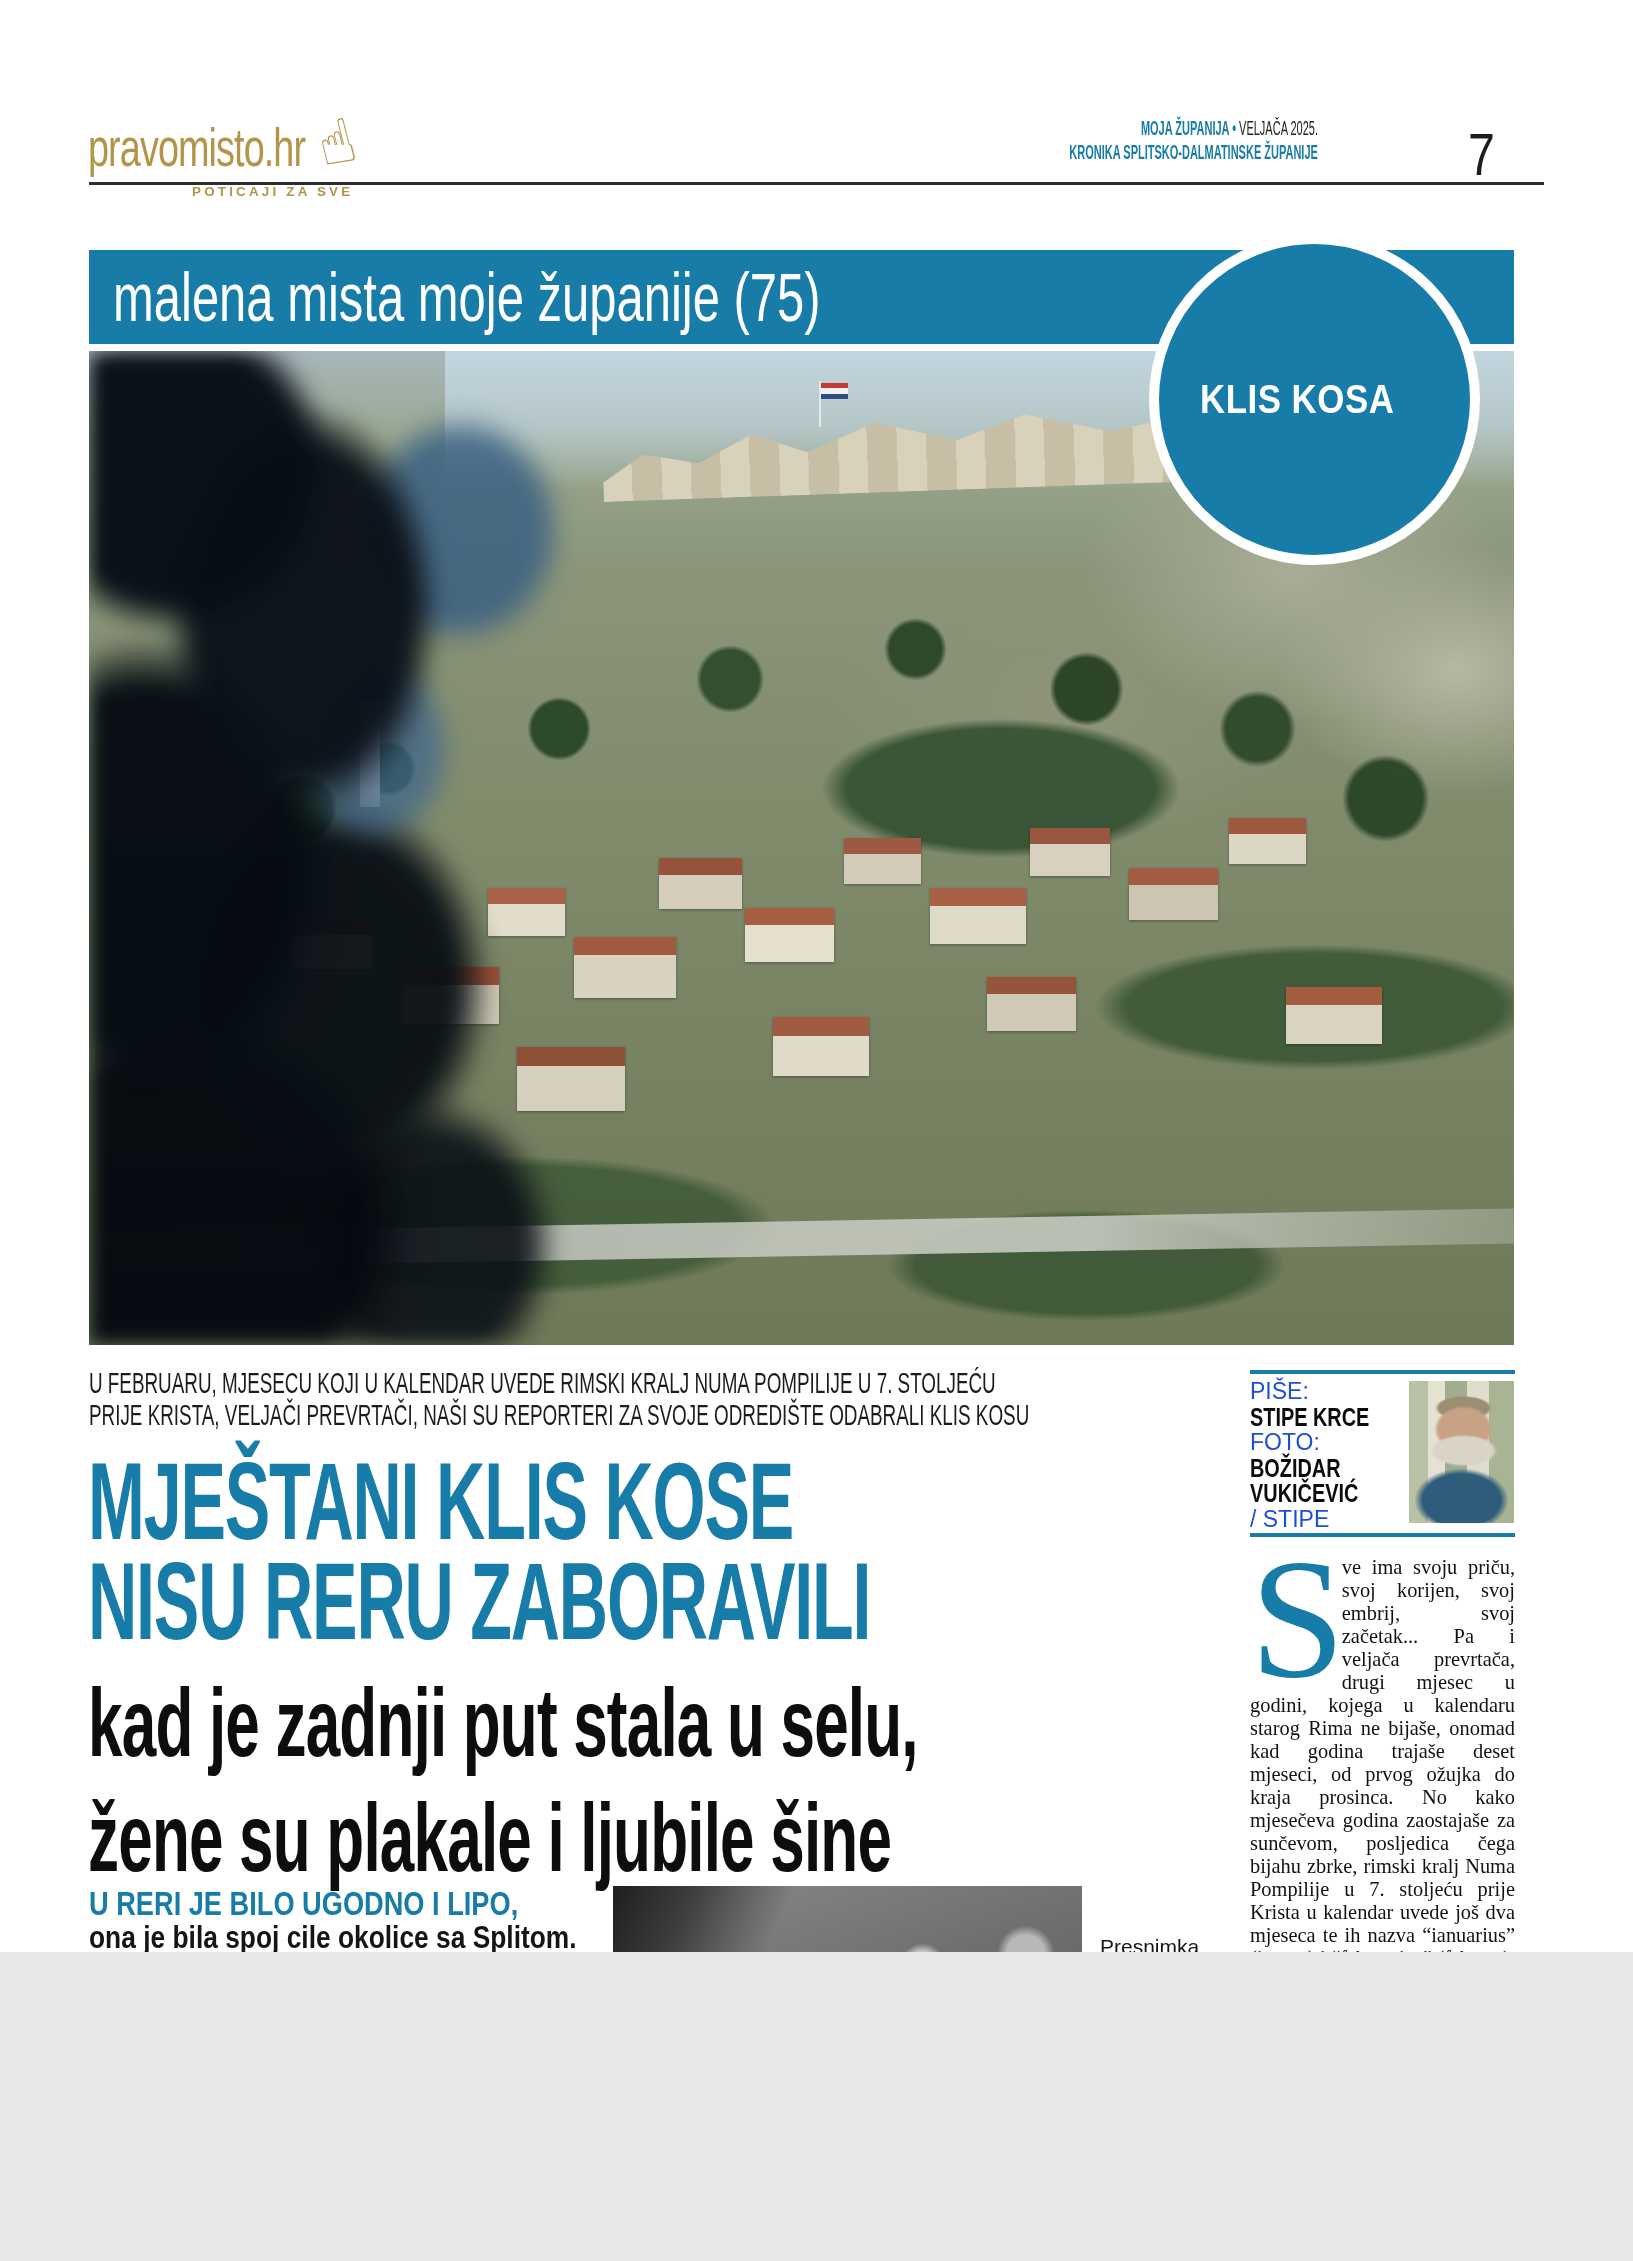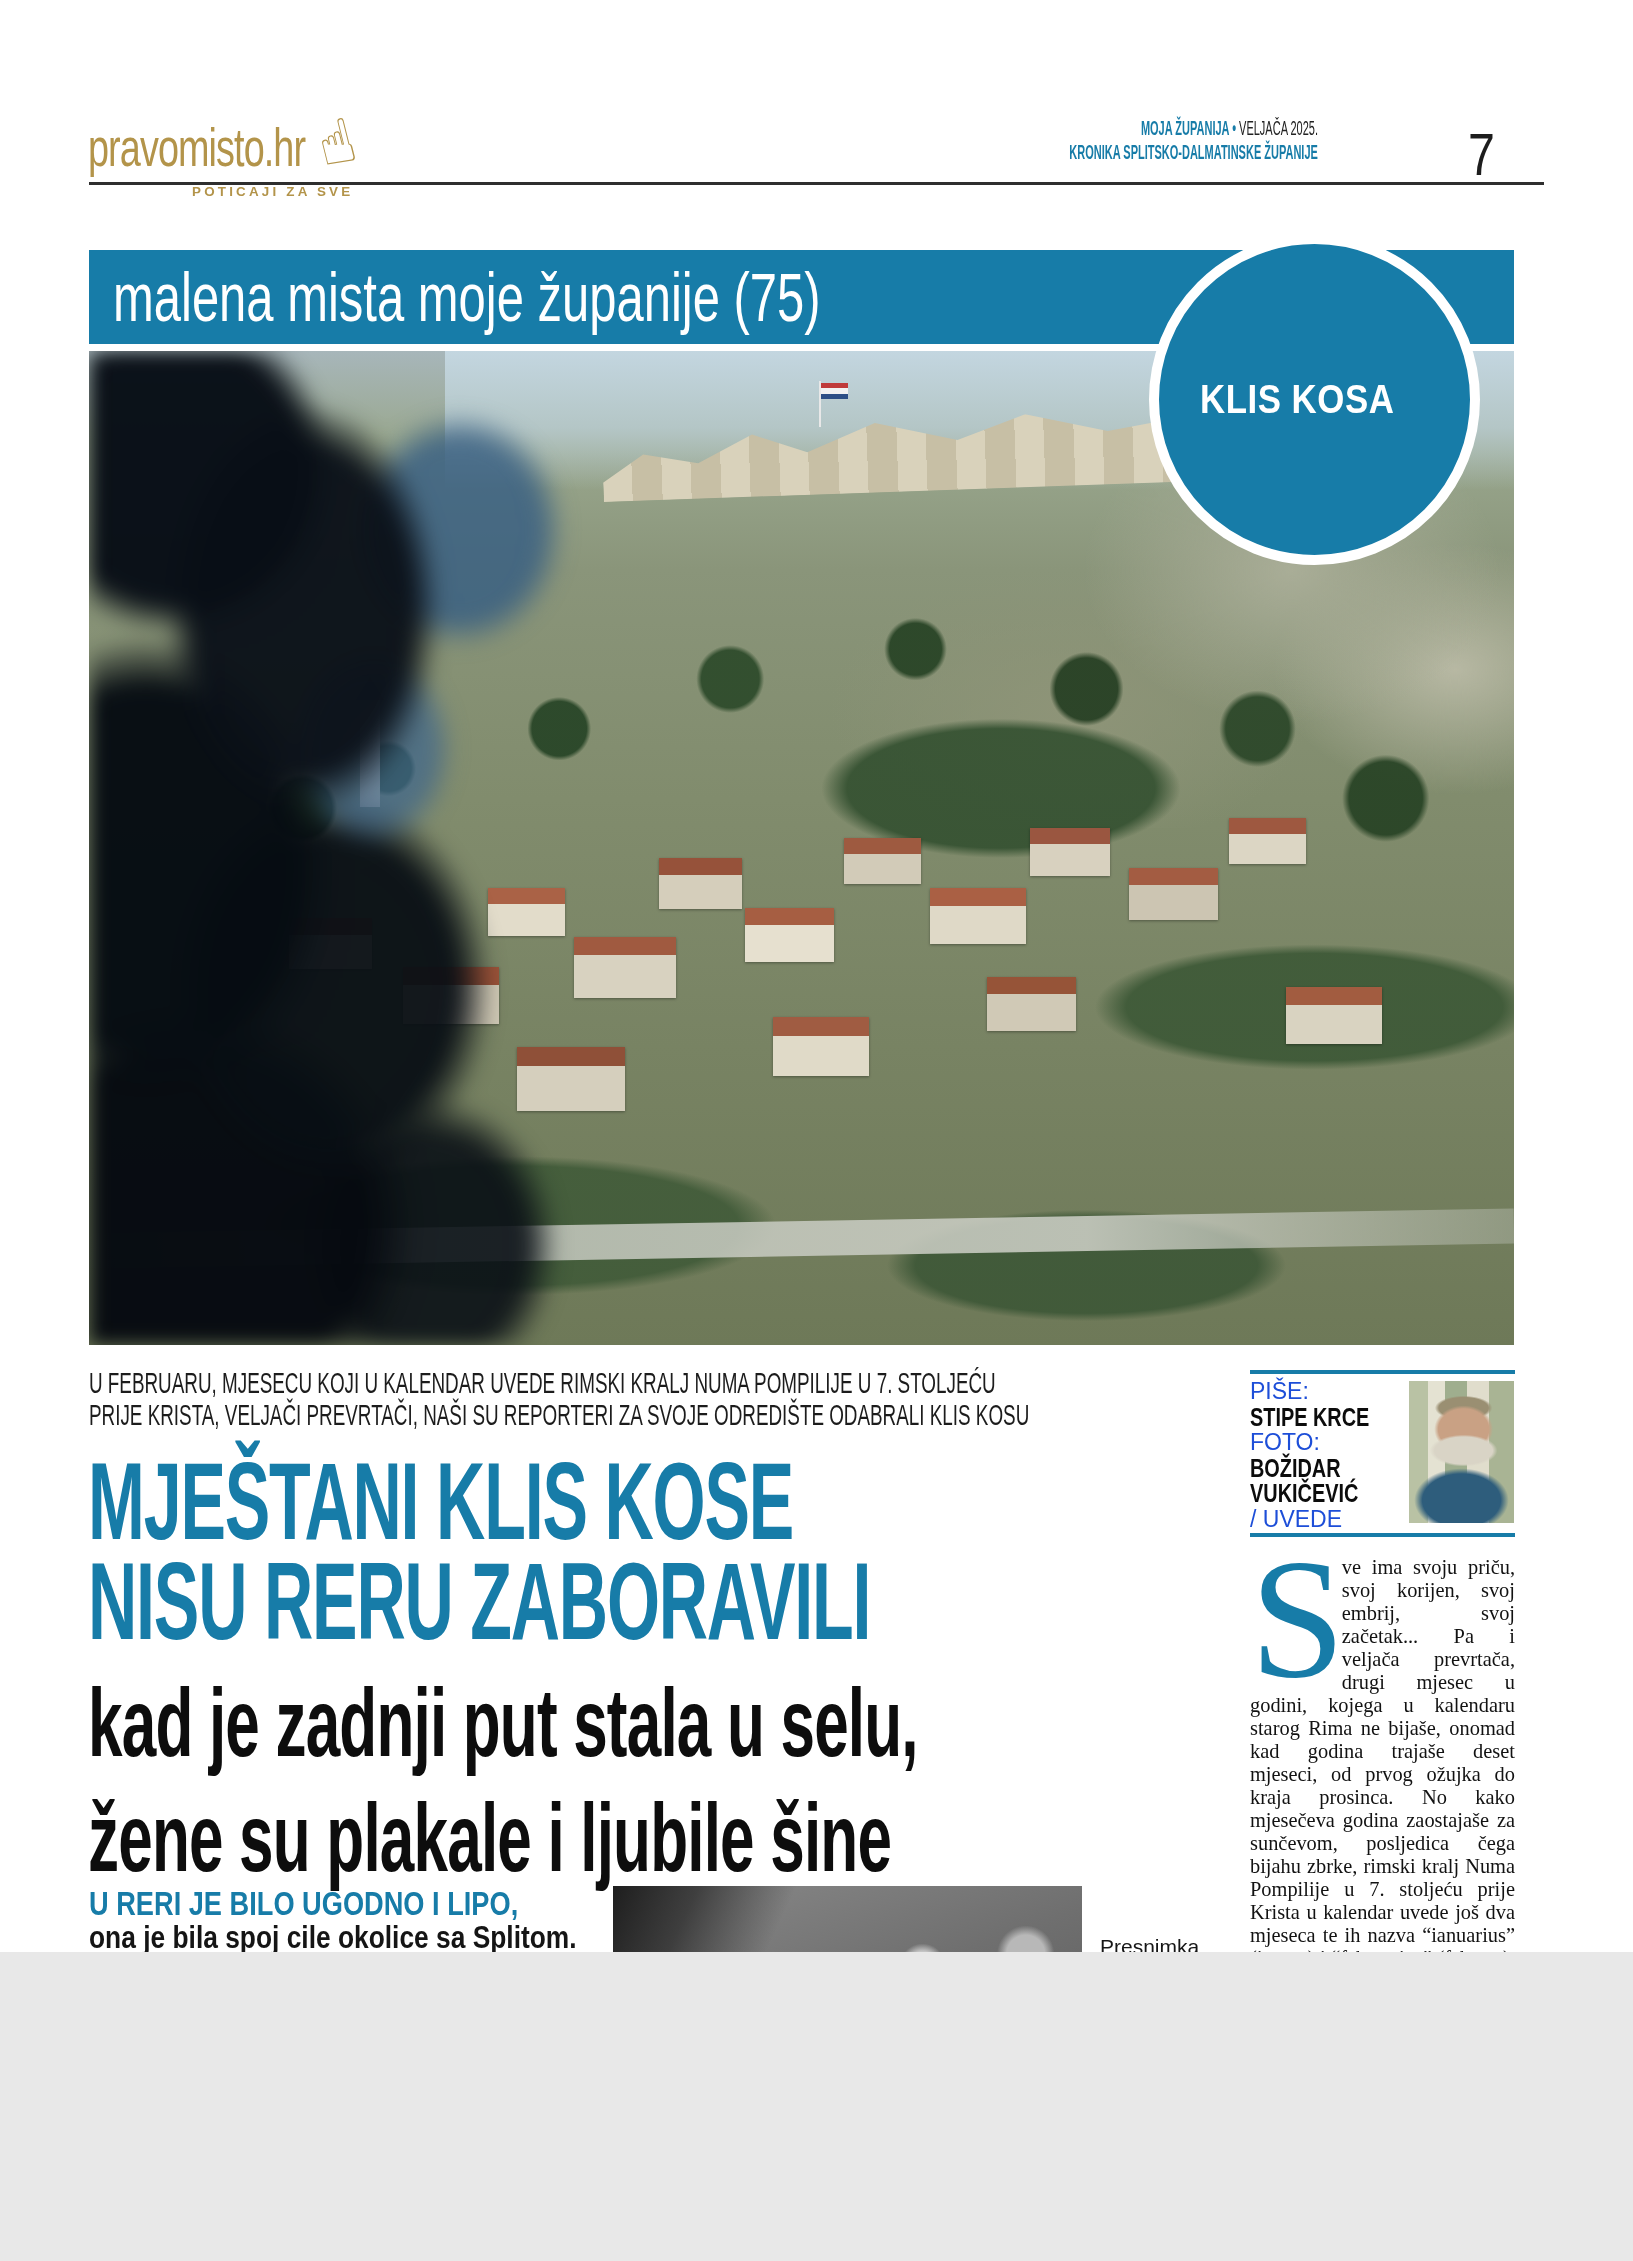--- a/index.html
+++ b/index.html
@@ -224,21 +224,21 @@
     <div class="nm">
       <span class="cx" style="transform:scaleX(.78)">STIPE KRCE</span>
     </div>
     <div class="lbl">FOTO:</div>
     <div class="nm">
       <span class="cx" style="transform:scaleX(.78)">BOŽIDAR</span>
     </div>
     <div class="nm">
       <span class="cx" style="transform:scaleX(.78)">VUKIČEVIĆ</span>
     </div>
-    <div class="lbl">/ UVEDE</div>
+    <div class="lbl">/ STIPE</div>
   </div>
   <div class="abs portrait"></div>
   <div class="abs rule-blue byrule-bottom"></div>
 
   <div class="abs article">
     <span class="dropcap">S</span><span>ve ima svoju priču, svoj korijen, svoj embrij, svoj začetak... Pa i veljača prevrtača, drugi mjesec u godini, kojega u kalendaru starog Rima ne bijaše, onomad kad godina trajaše deset mjeseci, od prvog ožujka do kraja prosinca. No kako mjesečeva godina zaostajaše za sunčevom, posljedica čega bijahu zbrke, rimski kralj Numa Pompilije u 7. stoljeću prije Krista u kalendar uvede još dva mjeseca te ih nazva “ianuarius” (januar) i “februarius” (februar). Februar dolazi od latinske riječi “februarius” ili “febrarius”, a ime dobi po svetkovini čišćenja koja se zvaše “februa” (žrtva čišćenja), koju Rimljani slavljaše toga mjeseca. Inače, “februa” ili “februata” bijaše jedan od epiteta božice Junone,</span>
   </div>
 
   <div class="abs continuation">
     <span class="cx-r" style="transform:scaleX(.62)">nastavak na 8 . stranici</span><span class="cont-icon"><svg width="16.6" height="23" viewBox="0 0 26 36" xmlns="http://www.w3.org/2000/svg">

